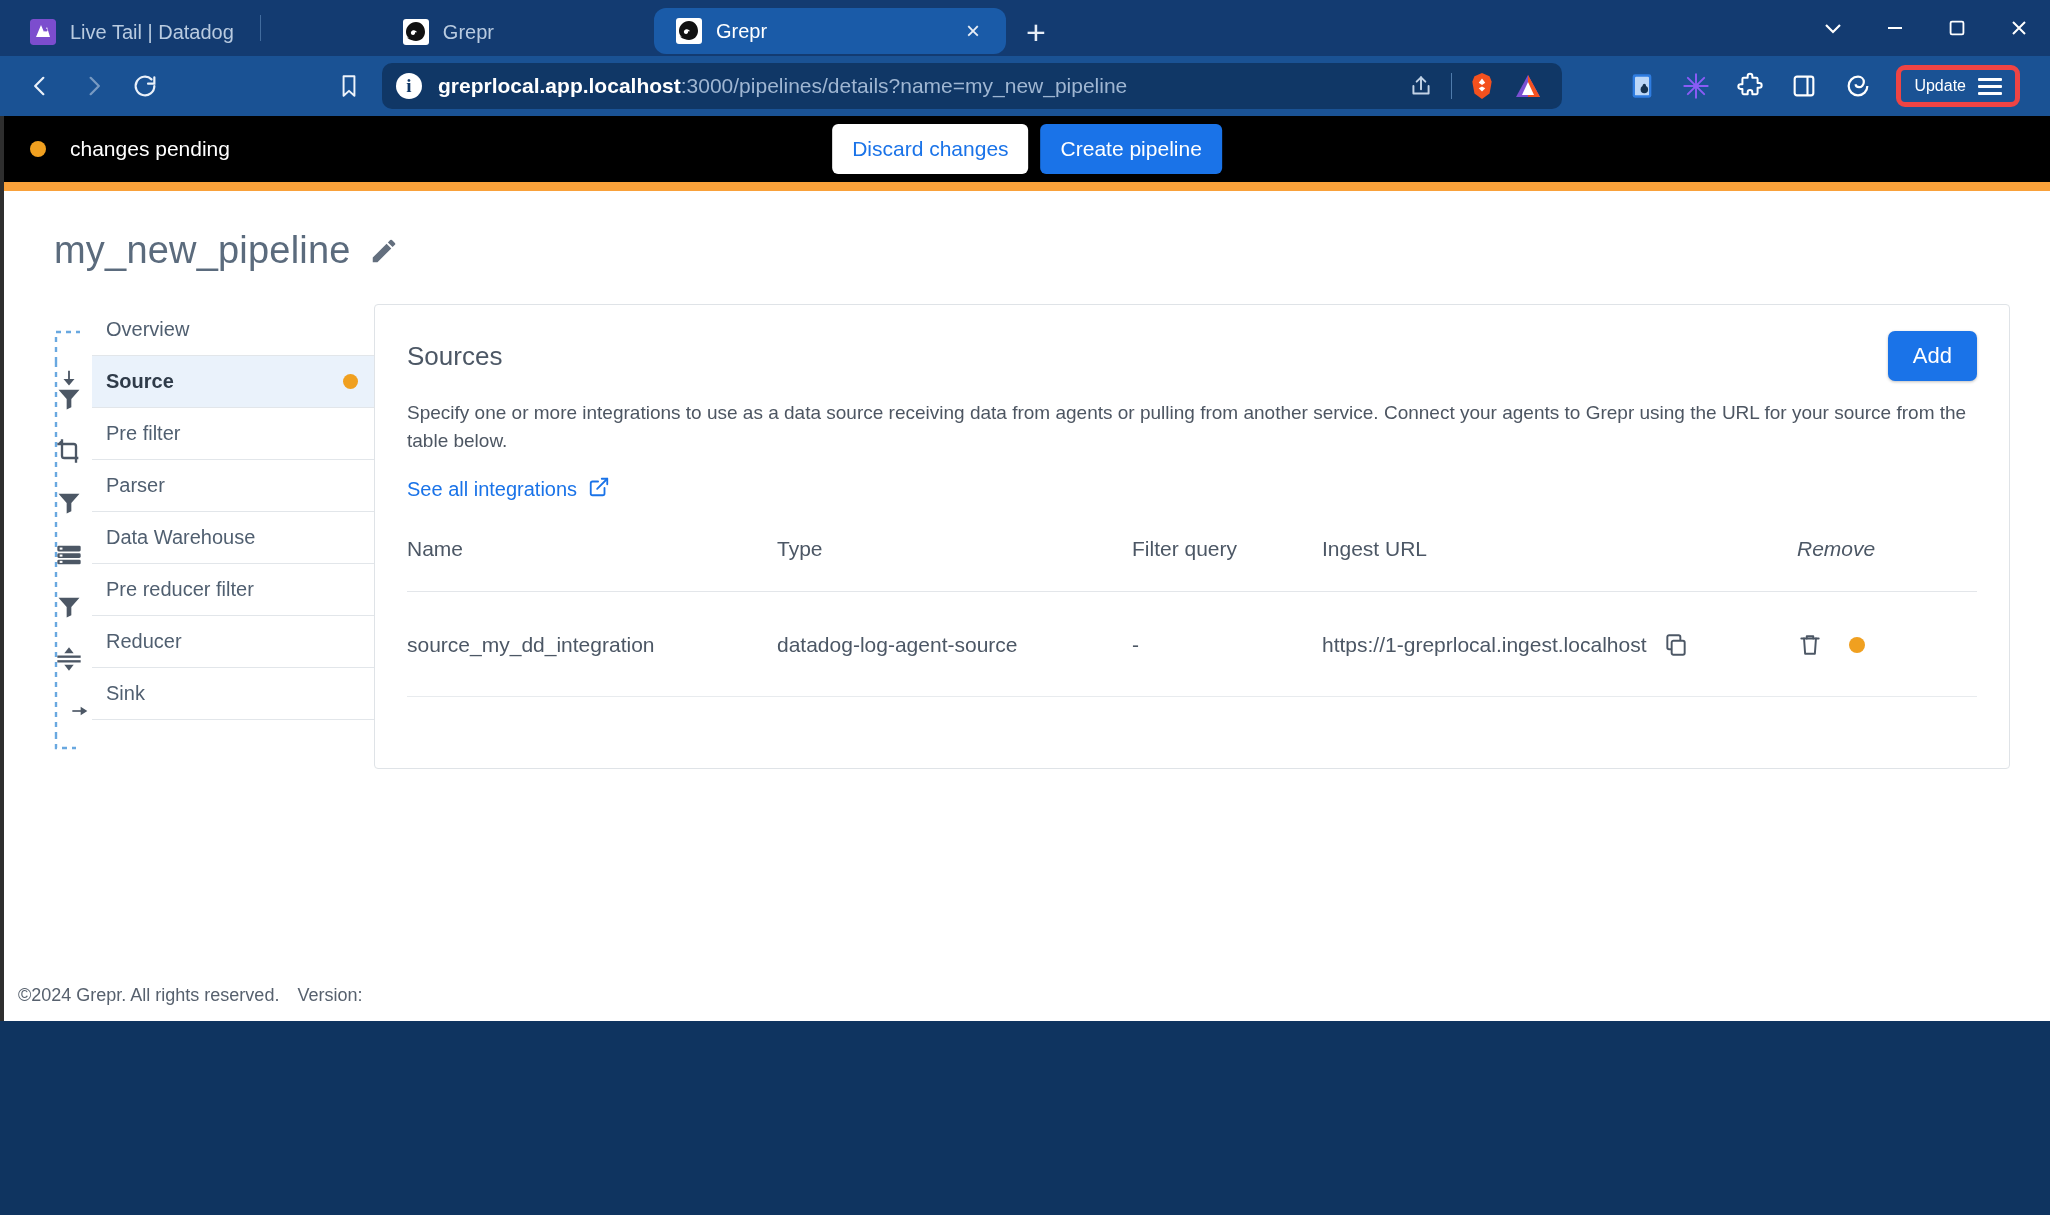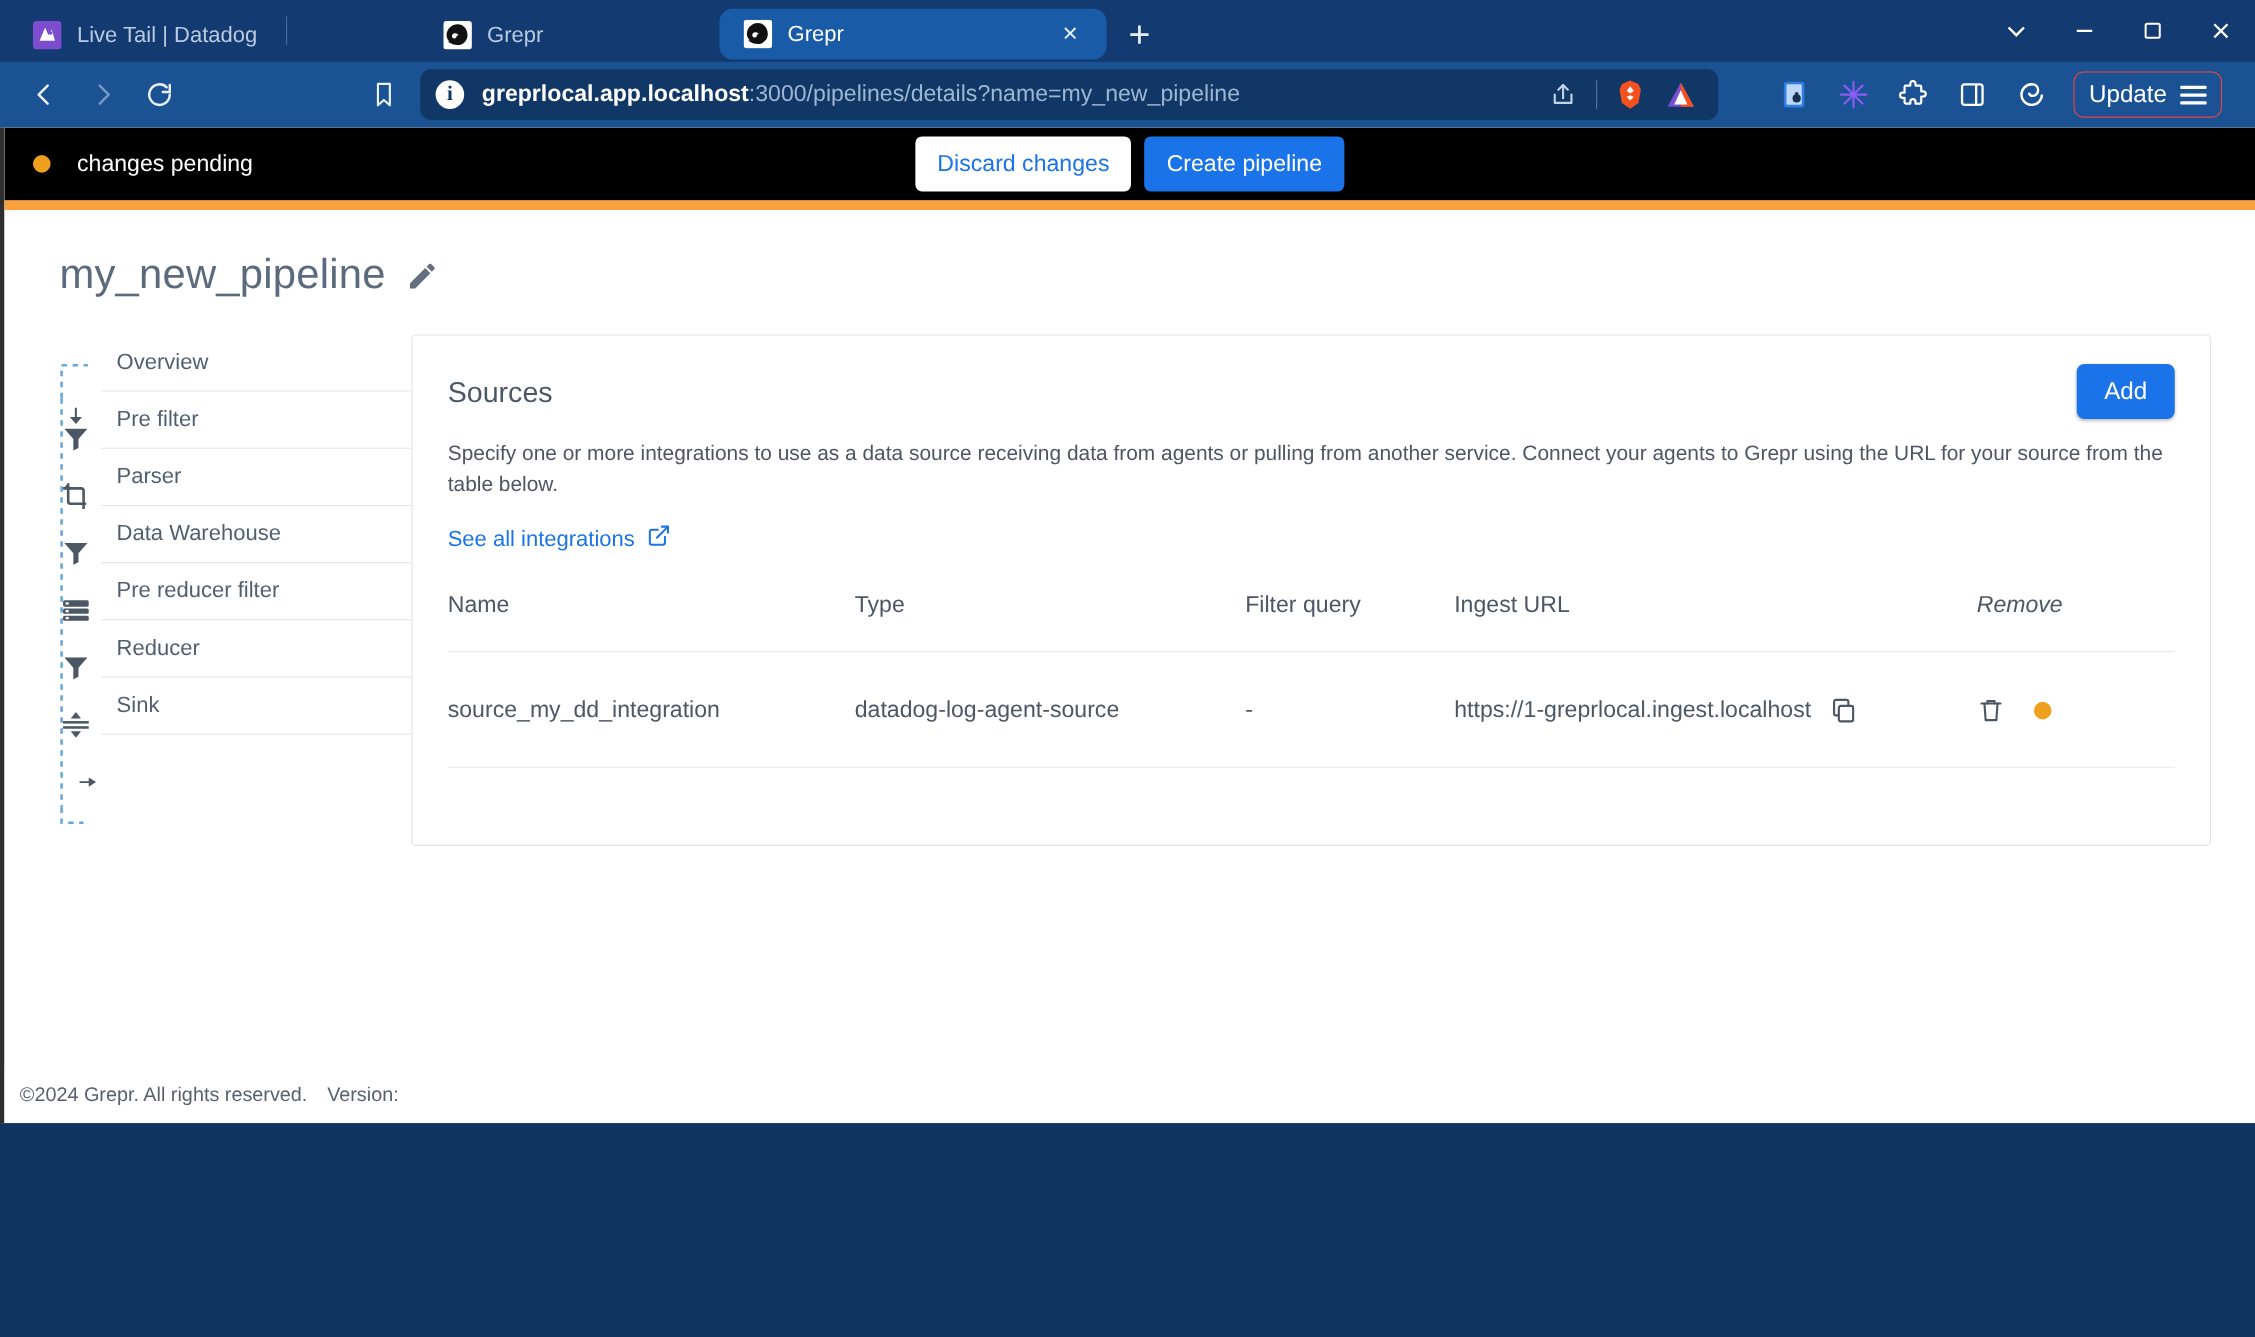--- a/index.html
+++ b/index.html
@@ -143,25 +143,25 @@
     gap: 22px;
     padding-right: 12px;
   }
   .tb-icon {
     width: 32px; height: 32px;
     display: flex; align-items: center; justify-content: center;
     cursor: pointer;
   }
   .update-btn {
     display: flex; align-items: center; gap: 12px;
-    border: 1px solid #ef4444;
+    border: 5px solid #ef4444;
     border-radius: 9px;
     padding: 7px 13px;
     color: #ffffff;
-    font-size: 22px;
+    font-size: 16px;
     cursor: pointer;
   }
   .hamburger { display: flex; flex-direction: column; gap: 4px; }
   .hamburger span { display: block; width: 24px; height: 3px; background: #fff; border-radius: 1px; }
 
   
   .viewport {
     flex: 1;
     background: #ffffff;
     overflow: hidden;
@@ -618,20 +618,24 @@
               <svg width="20" height="20" viewBox="0 0 24 24" fill="#4c5765">
                   <path d="M4 12h12M22 12l-8 5V7z"></path>
                   <path d="M4 11h12v2H4z"></path>
                 </svg>
             </div>
           </div>
 
           <div class="navlist">
             <div class="navitem">
               <span>Overview</span>
+            </div>
+            <div class="navitem active">
+              <span>Source</span>
+              <span class="dot-orange"></span>
             </div>
             <div class="navitem">
               <span>Pre filter</span>
             </div>
             <div class="navitem">
               <span>Parser</span>
             </div>
             <div class="navitem">
               <span>Data Warehouse</span>
             </div>

